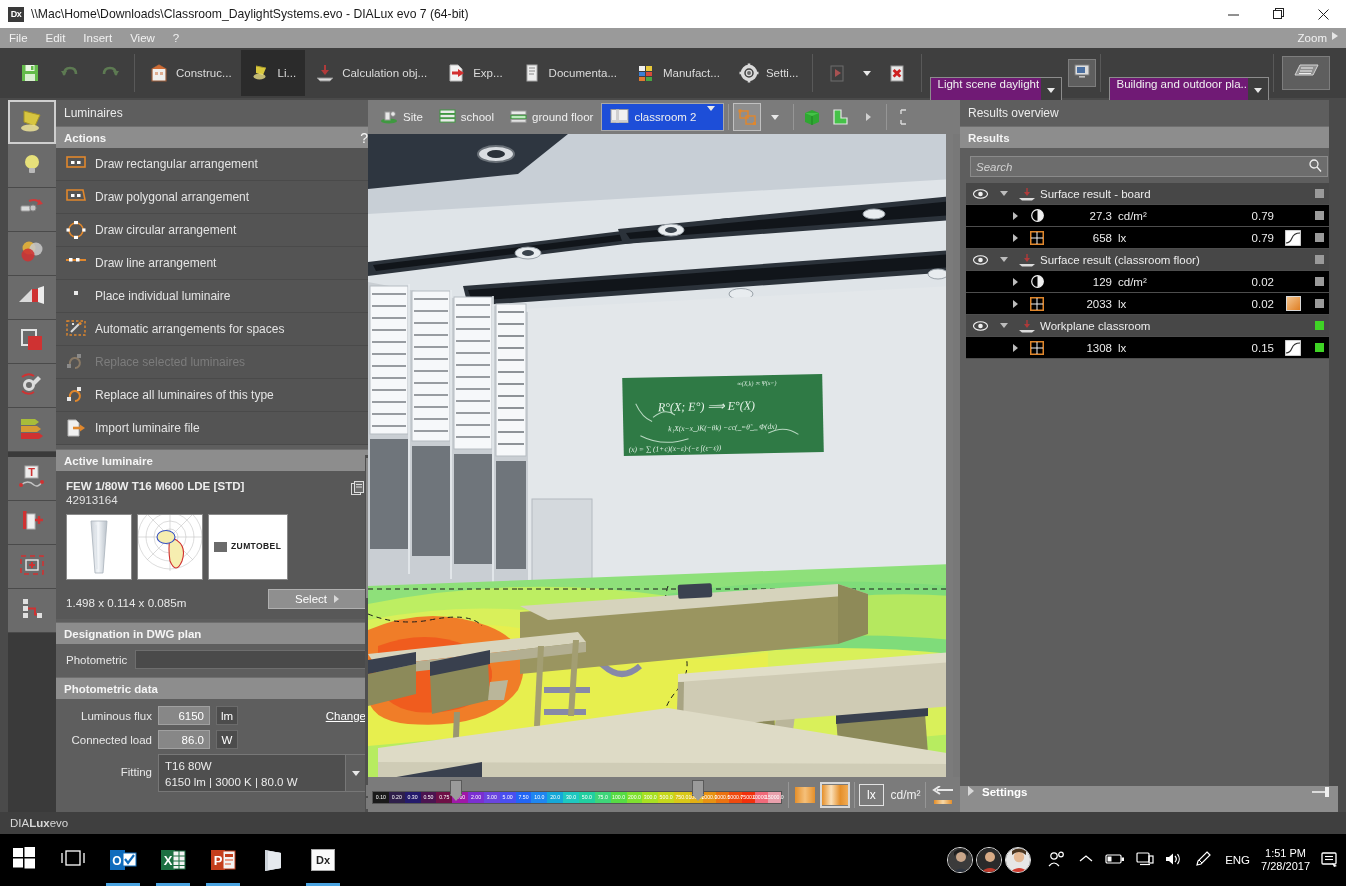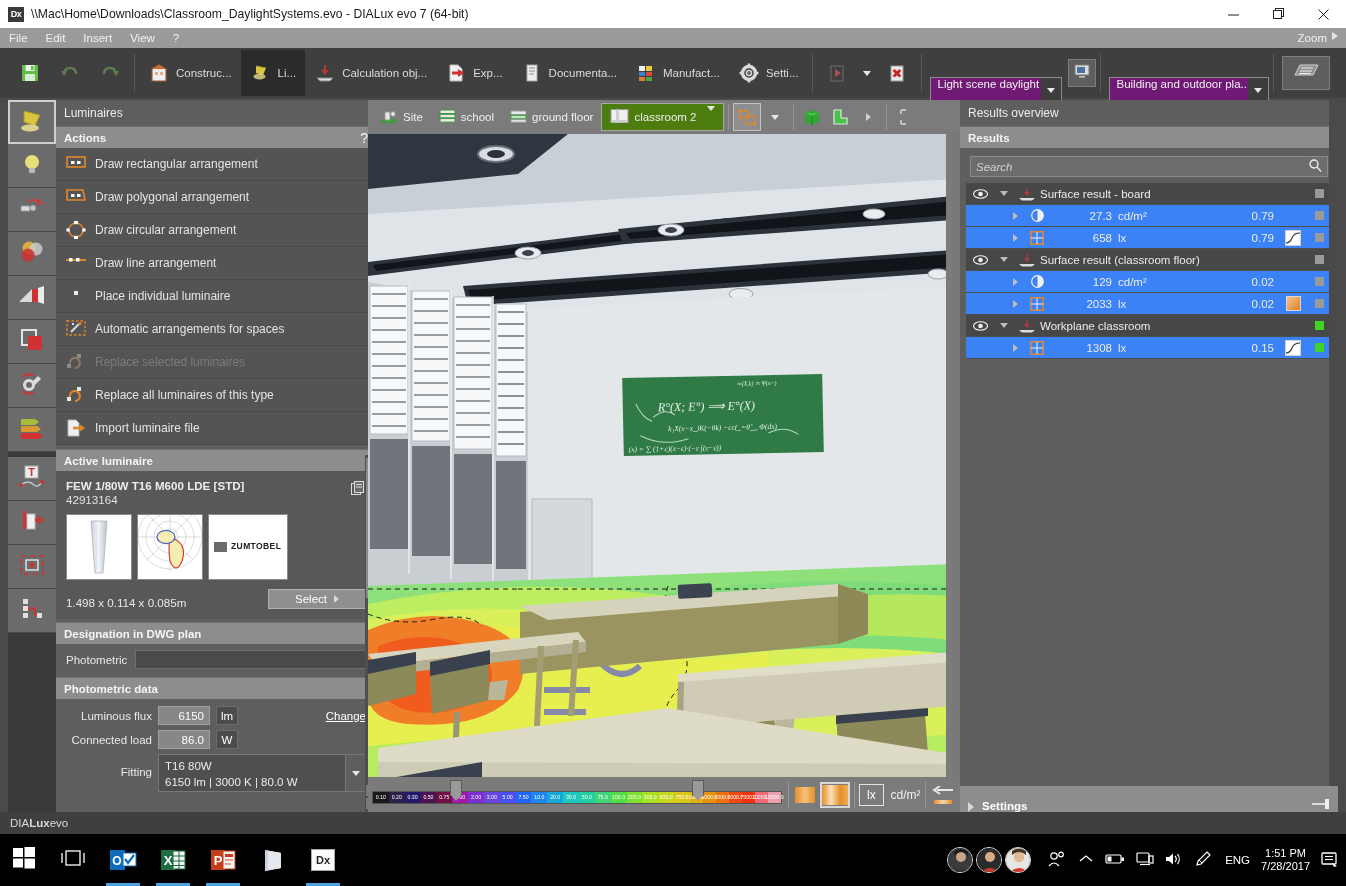--- a/index.html
+++ b/index.html
@@ -97,48 +97,48 @@
     justify-content:center; }
   .link { color:#ffffff; font-size:11.5px; text-decoration:underline; }
 
   
   .vp { position:absolute; left:368px; top:100px; width:592px; height:712px;
     background:#787878; }
   .vp-tabs { height:34px; background:#7b7b7b; display:flex; align-items:center;
     padding-left:4px; }
   .vtab { height:28px; display:flex; align-items:center; gap:5px; padding:0 8px;
     color:#efefef; font-size:11.5px; }
-  .vtab.sel { background:#4d7c0f; border:1px solid #a8a8a8; }
+  .vtab.sel { background:#1d4ed8; border:1px solid #a8a8a8; }
   .vsep { width:1px; height:26px; background:#969696; margin:0 4px; }
   .vbtn { width:28px;height:28px; display:flex;align-items:center;justify-content:center;}
   .vbtn.sel { background:#8e8e8e; border:1px solid #c0c0c0; }
 
   .scene { position:absolute; left:0; top:34px; width:585px; height:643px;
     overflow:hidden; background:#cfd4d8; }
 
   .scalebar { position:absolute; left:0; bottom:0; width:592px; height:35px;
     background:#7b7b7b; display:flex; align-items:center; padding:0 4px; }
   .ramp { display:flex; height:13px; border:1px solid #555; }
   .ramp div { font-size:5.2px; color:#fff; display:flex; align-items:center;
     justify-content:center; line-height:11px; }
 
   
   .rpanel { position:absolute; left:960px; top:100px; width:378px; height:712px;
     background:#5e5e5e; }
   .res-tbl { background:#565656; }
   .res-row { height:22px; display:flex; align-items:center; font-size:11.5px;
     color:#ececec; border-bottom:1px solid #4d4d4d; }
   .res-row.grp { background:#474747; }
-  .res-row.sub { background:#3b82f6; }
+  .res-row.sub { background:#000000; }
   .searchbox { height:21px; background:#6d6d6d; border:1px solid #8a8a8a;
     display:flex; align-items:center; padding:0 5px; }
   .statsq { width:9px; height:9px; background:#9a9a9a; }
   .statsq.green { background:#3fd325; }
   .settings-bar { position:absolute; left:0; bottom:0; width:378px; height:26px;
-    background:#8d8d8d; display:flex; align-items:flex-end; padding:0 8px;
+    background:#8d8d8d; display:flex; align-items:flex-start; padding:0 8px;
     color:#fff; font-size:11.5px; font-weight:bold; gap:8px; }
 
   
   .statusbar { position:absolute; left:0; top:812px; width:1346px; height:22px;
     background:#3f3f3f; color:#d8d8d8; font-size:11.5px; display:flex;
     align-items:center; padding-left:10px; }
   .taskbar { position:absolute; left:0; top:834px; width:1346px; height:52px;
     background:#000; display:flex; align-items:center; }
   .tb-search { width:280px; height:40px; background:#2b2b2b; display:flex;
     align-items:center; gap:10px; padding:0 12px; color:#c4c4c4; font-size:12.5px; }

